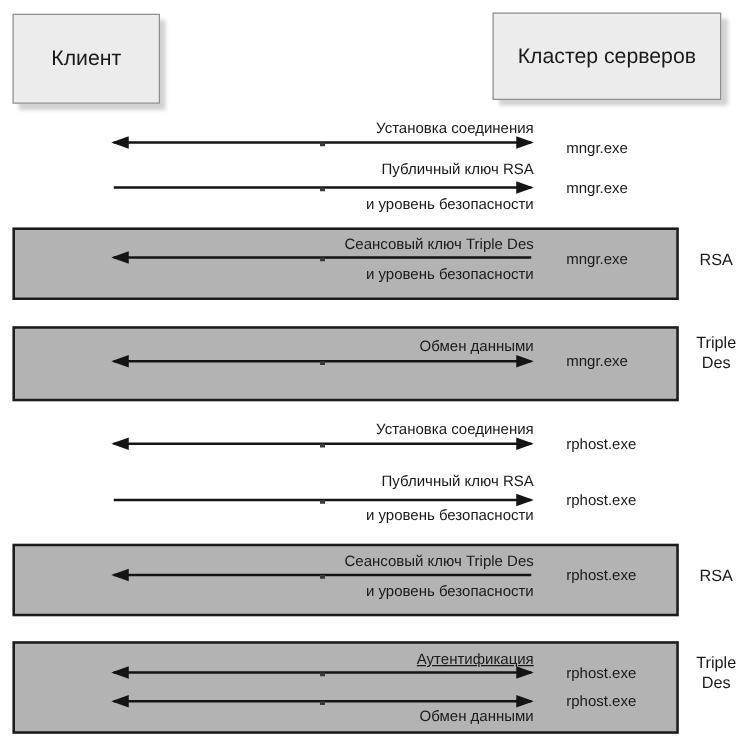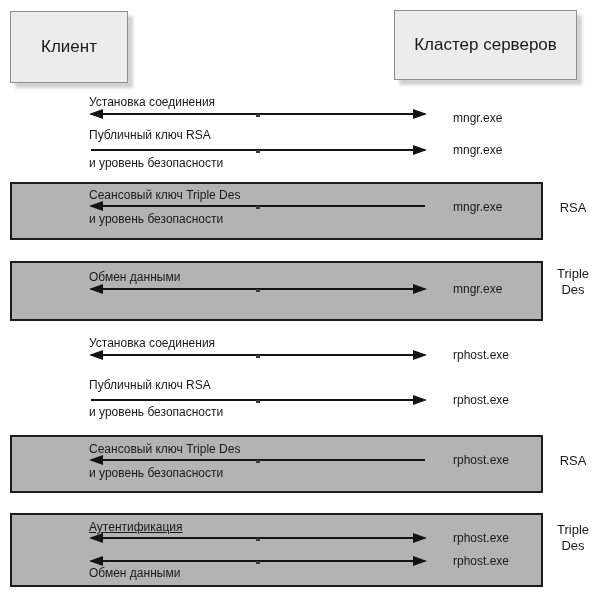--- a/index.html
+++ b/index.html
@@ -28,21 +28,21 @@
   .arrow .hl,.arrow .hr{position:absolute;top:1px;width:0;height:0;display:none;
     border-top:5px solid transparent;border-bottom:5px solid transparent;}
   .arrow .hl{left:0;border-right:14px solid #141414;}
   .arrow .hr{right:0;border-left:14px solid #141414;}
   .arrow.both .hl,.arrow.both .hr,.arrow.left .hl,.arrow.right .hr{display:block;}
   .arrow .mid{position:absolute;left:50%;top:6px;width:4px;height:3px;margin-left:-2px;background:#3a3a3a;}
   #arrow-1{top:108px;} #arrow-2{top:144px;} #arrow-3{top:200px;}
   #arrow-4{top:283px;} #arrow-5{top:349px;} #arrow-6{top:394px;}
   #arrow-7{top:454px;} #arrow-8{top:532px;} #arrow-9{top:555px;}
   
-  .t{position:absolute;left:89px;width:338px;text-align:left;font-size:12px;line-height:14px;}
+  .t{position:absolute;left:89px;width:338px;text-align:right;font-size:12px;line-height:14px;}
   #t1{top:95px;} #t2{top:128px;} #t2s{top:156px;}
   #t3{top:188px;} #t3s{top:212px;} #t4{top:270px;}
   #t5{top:336px;} #t6{top:378px;} #t6s{top:405px;}
   #t7{top:442px;} #t7s{top:466px;} #t8{top:520px;text-decoration:underline;} #t9{top:566px;}
   
   .exe{position:absolute;left:453px;width:90px;font-size:12px;line-height:14px;text-align:left;}
   #e1{top:111px;} #e2{top:143px;} #e3{top:200px;} #e4{top:282px;}
   #e5{top:348px;} #e6{top:393px;} #e7{top:453px;} #e8{top:531px;} #e9{top:554px;}
   
   .side{position:absolute;left:547px;width:52px;text-align:center;font-size:13px;line-height:16px;}

